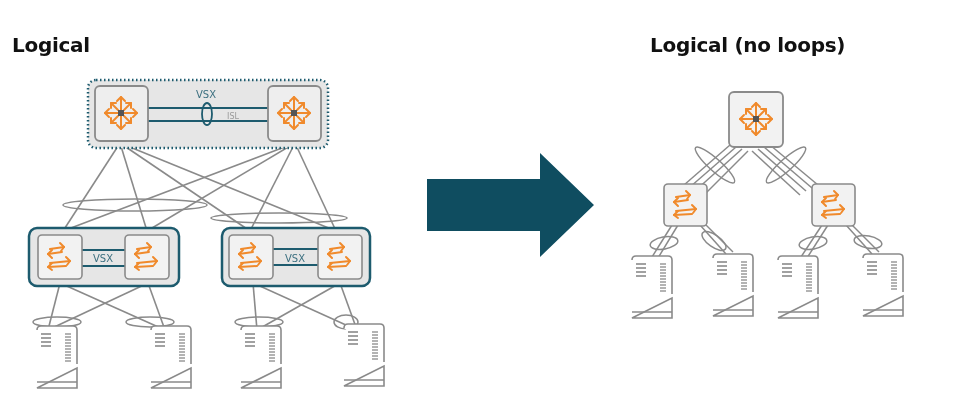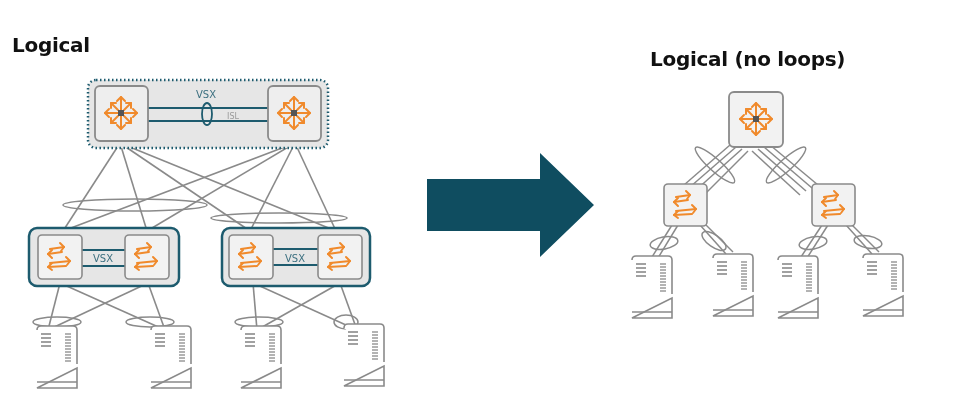--- a/index.html
+++ b/index.html
@@ -1,19 +1,19 @@
 <!DOCTYPE html>
 <html><head>
 <meta charset="utf-8">
 <style>
   html, body { margin:0; padding:0; background:#ffffff; }
   body { width:958px; height:419px; position:relative; overflow:hidden; font-family:"DejaVu Sans", sans-serif; }
   .title { position:absolute; font-weight:bold; color:#111; font-size:20px; letter-spacing:-0.3px; }
   #t-phys { left:12px; top:33px; }
-  #t-log { left:650px; top:47px; }
+  #t-log { left:650px; top:33px; }
   svg { position:absolute; left:0; top:0; }
   .lbl { font-family:"DejaVu Sans", sans-serif; font-size:10px; fill:#3d7080; }
   .isl { font-family:"DejaVu Sans", sans-serif; font-size:8px; fill:#9a9a9a; }
 </style>
 </head>
 <body>
 
 <div class="title" id="t-phys">Logical</div>
 <div class="title" id="t-log">Logical (no loops)</div>
 

